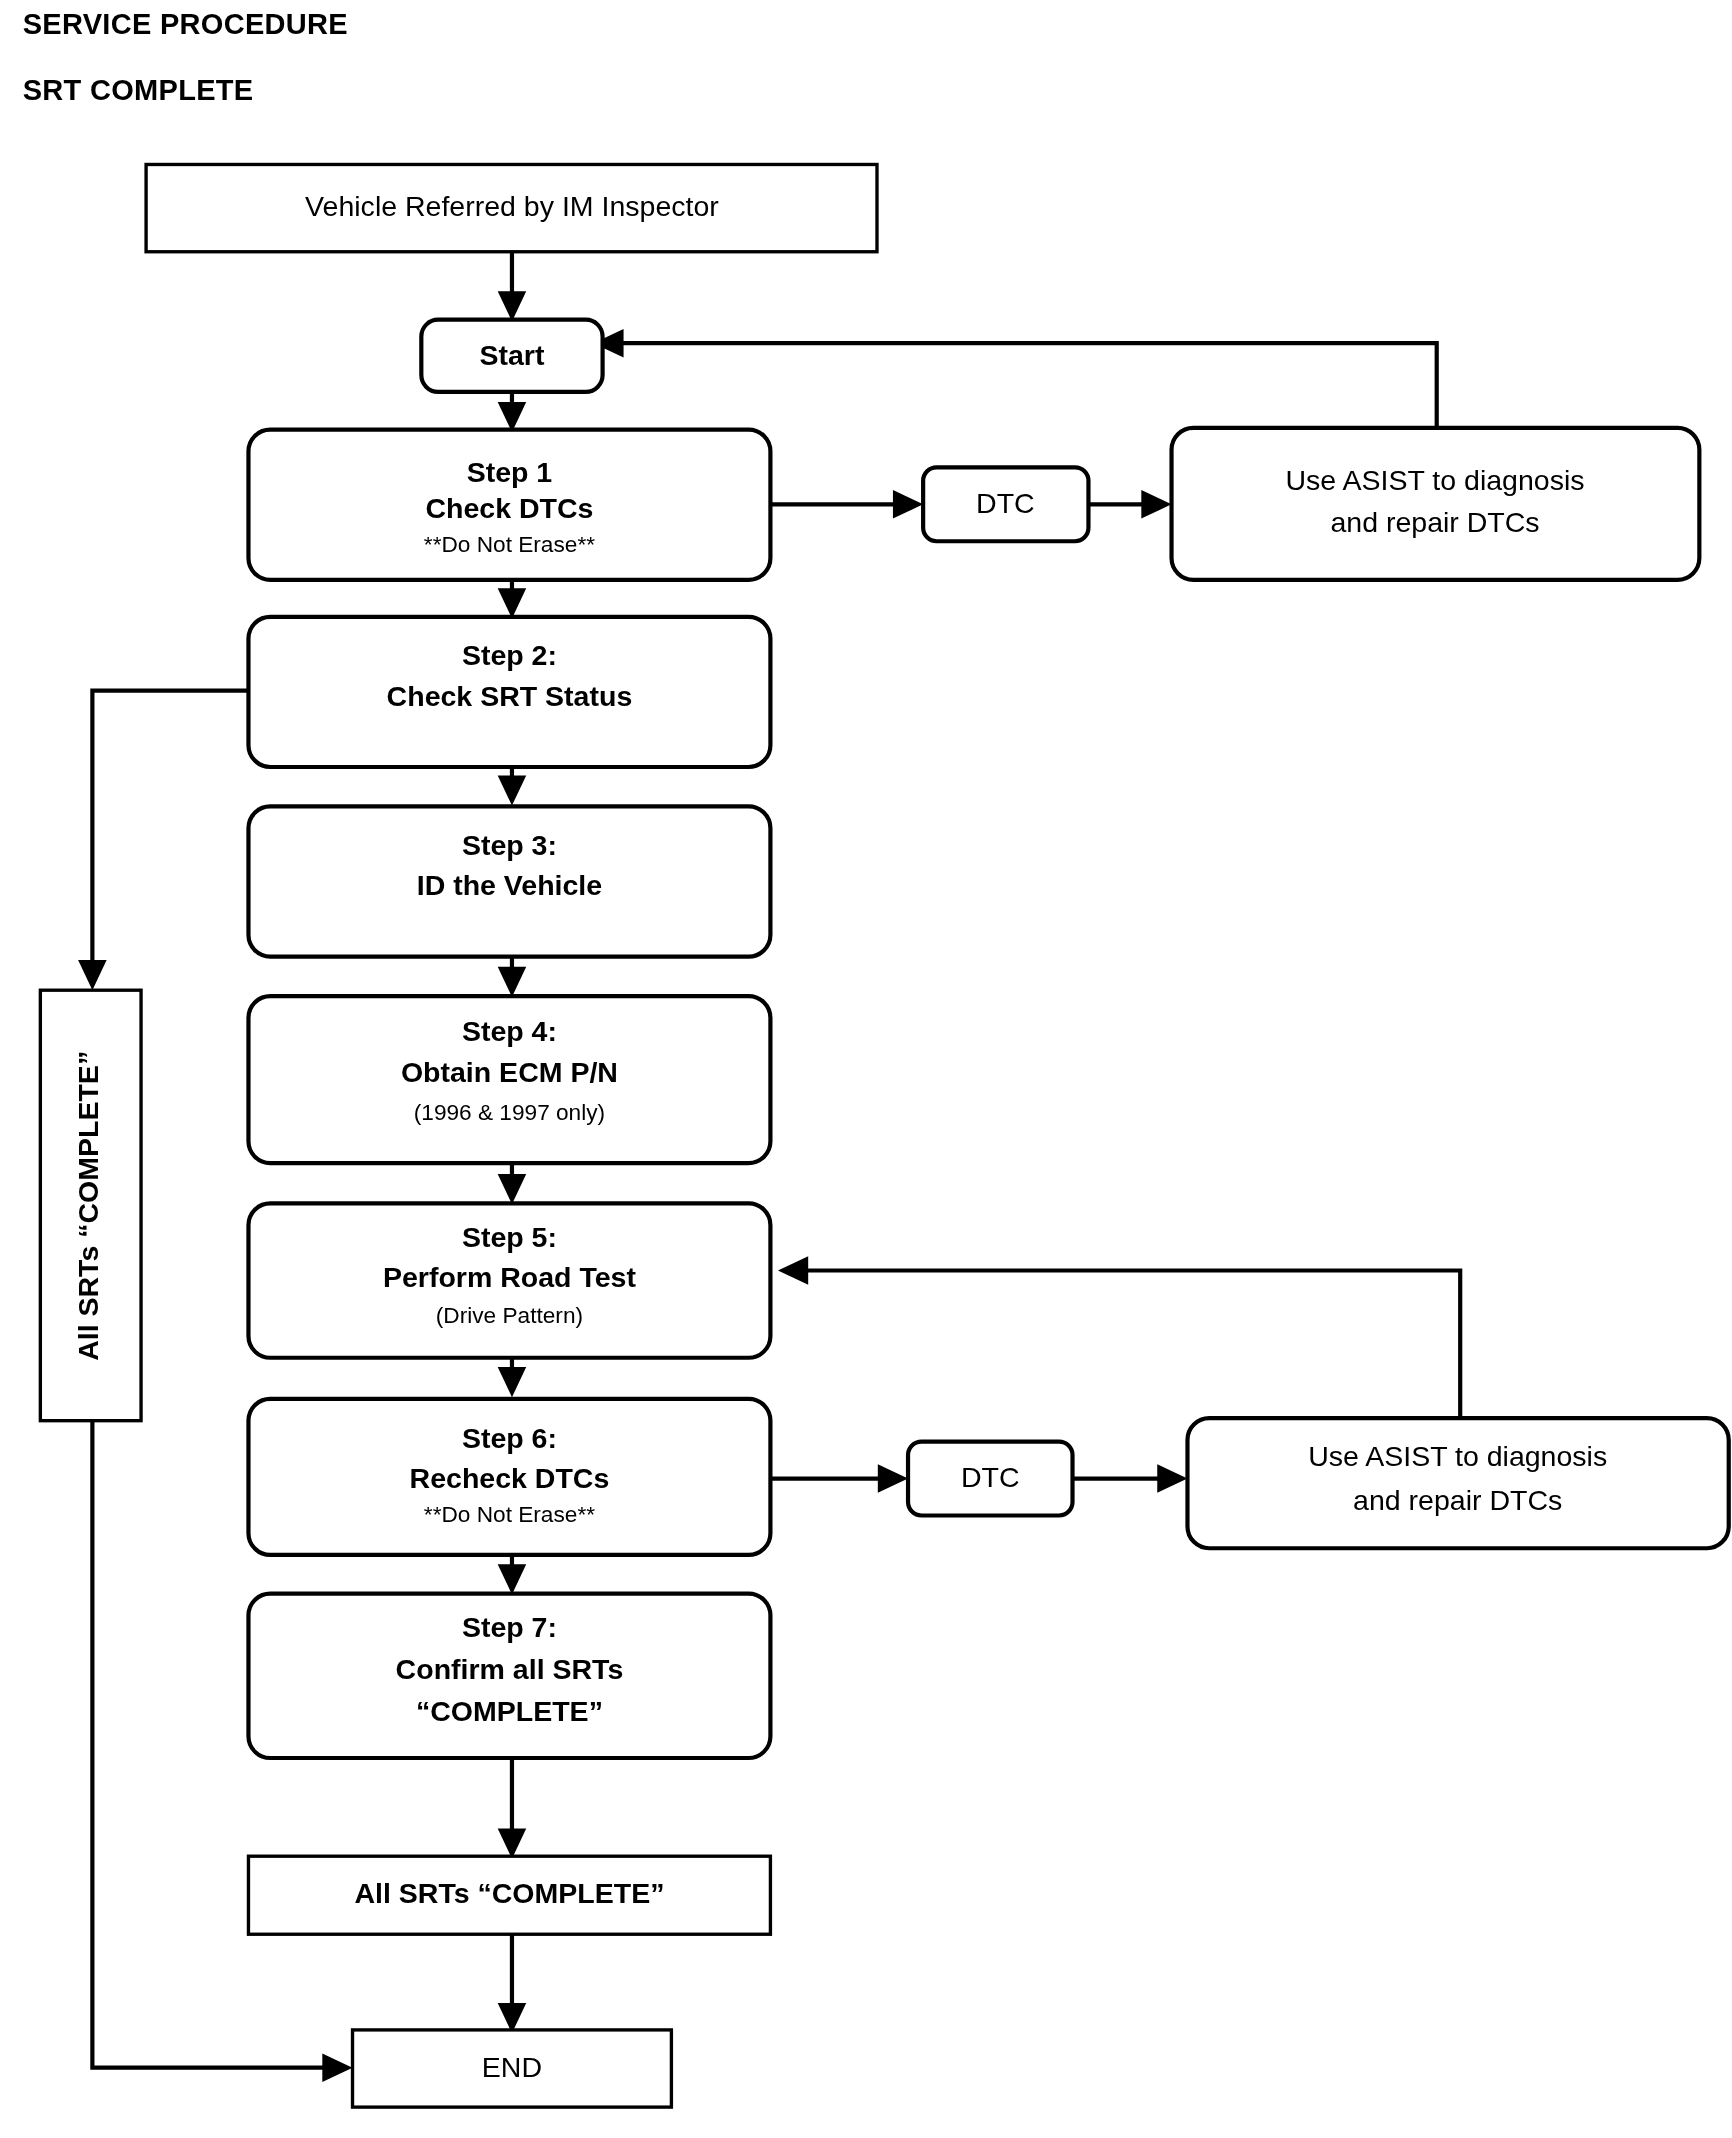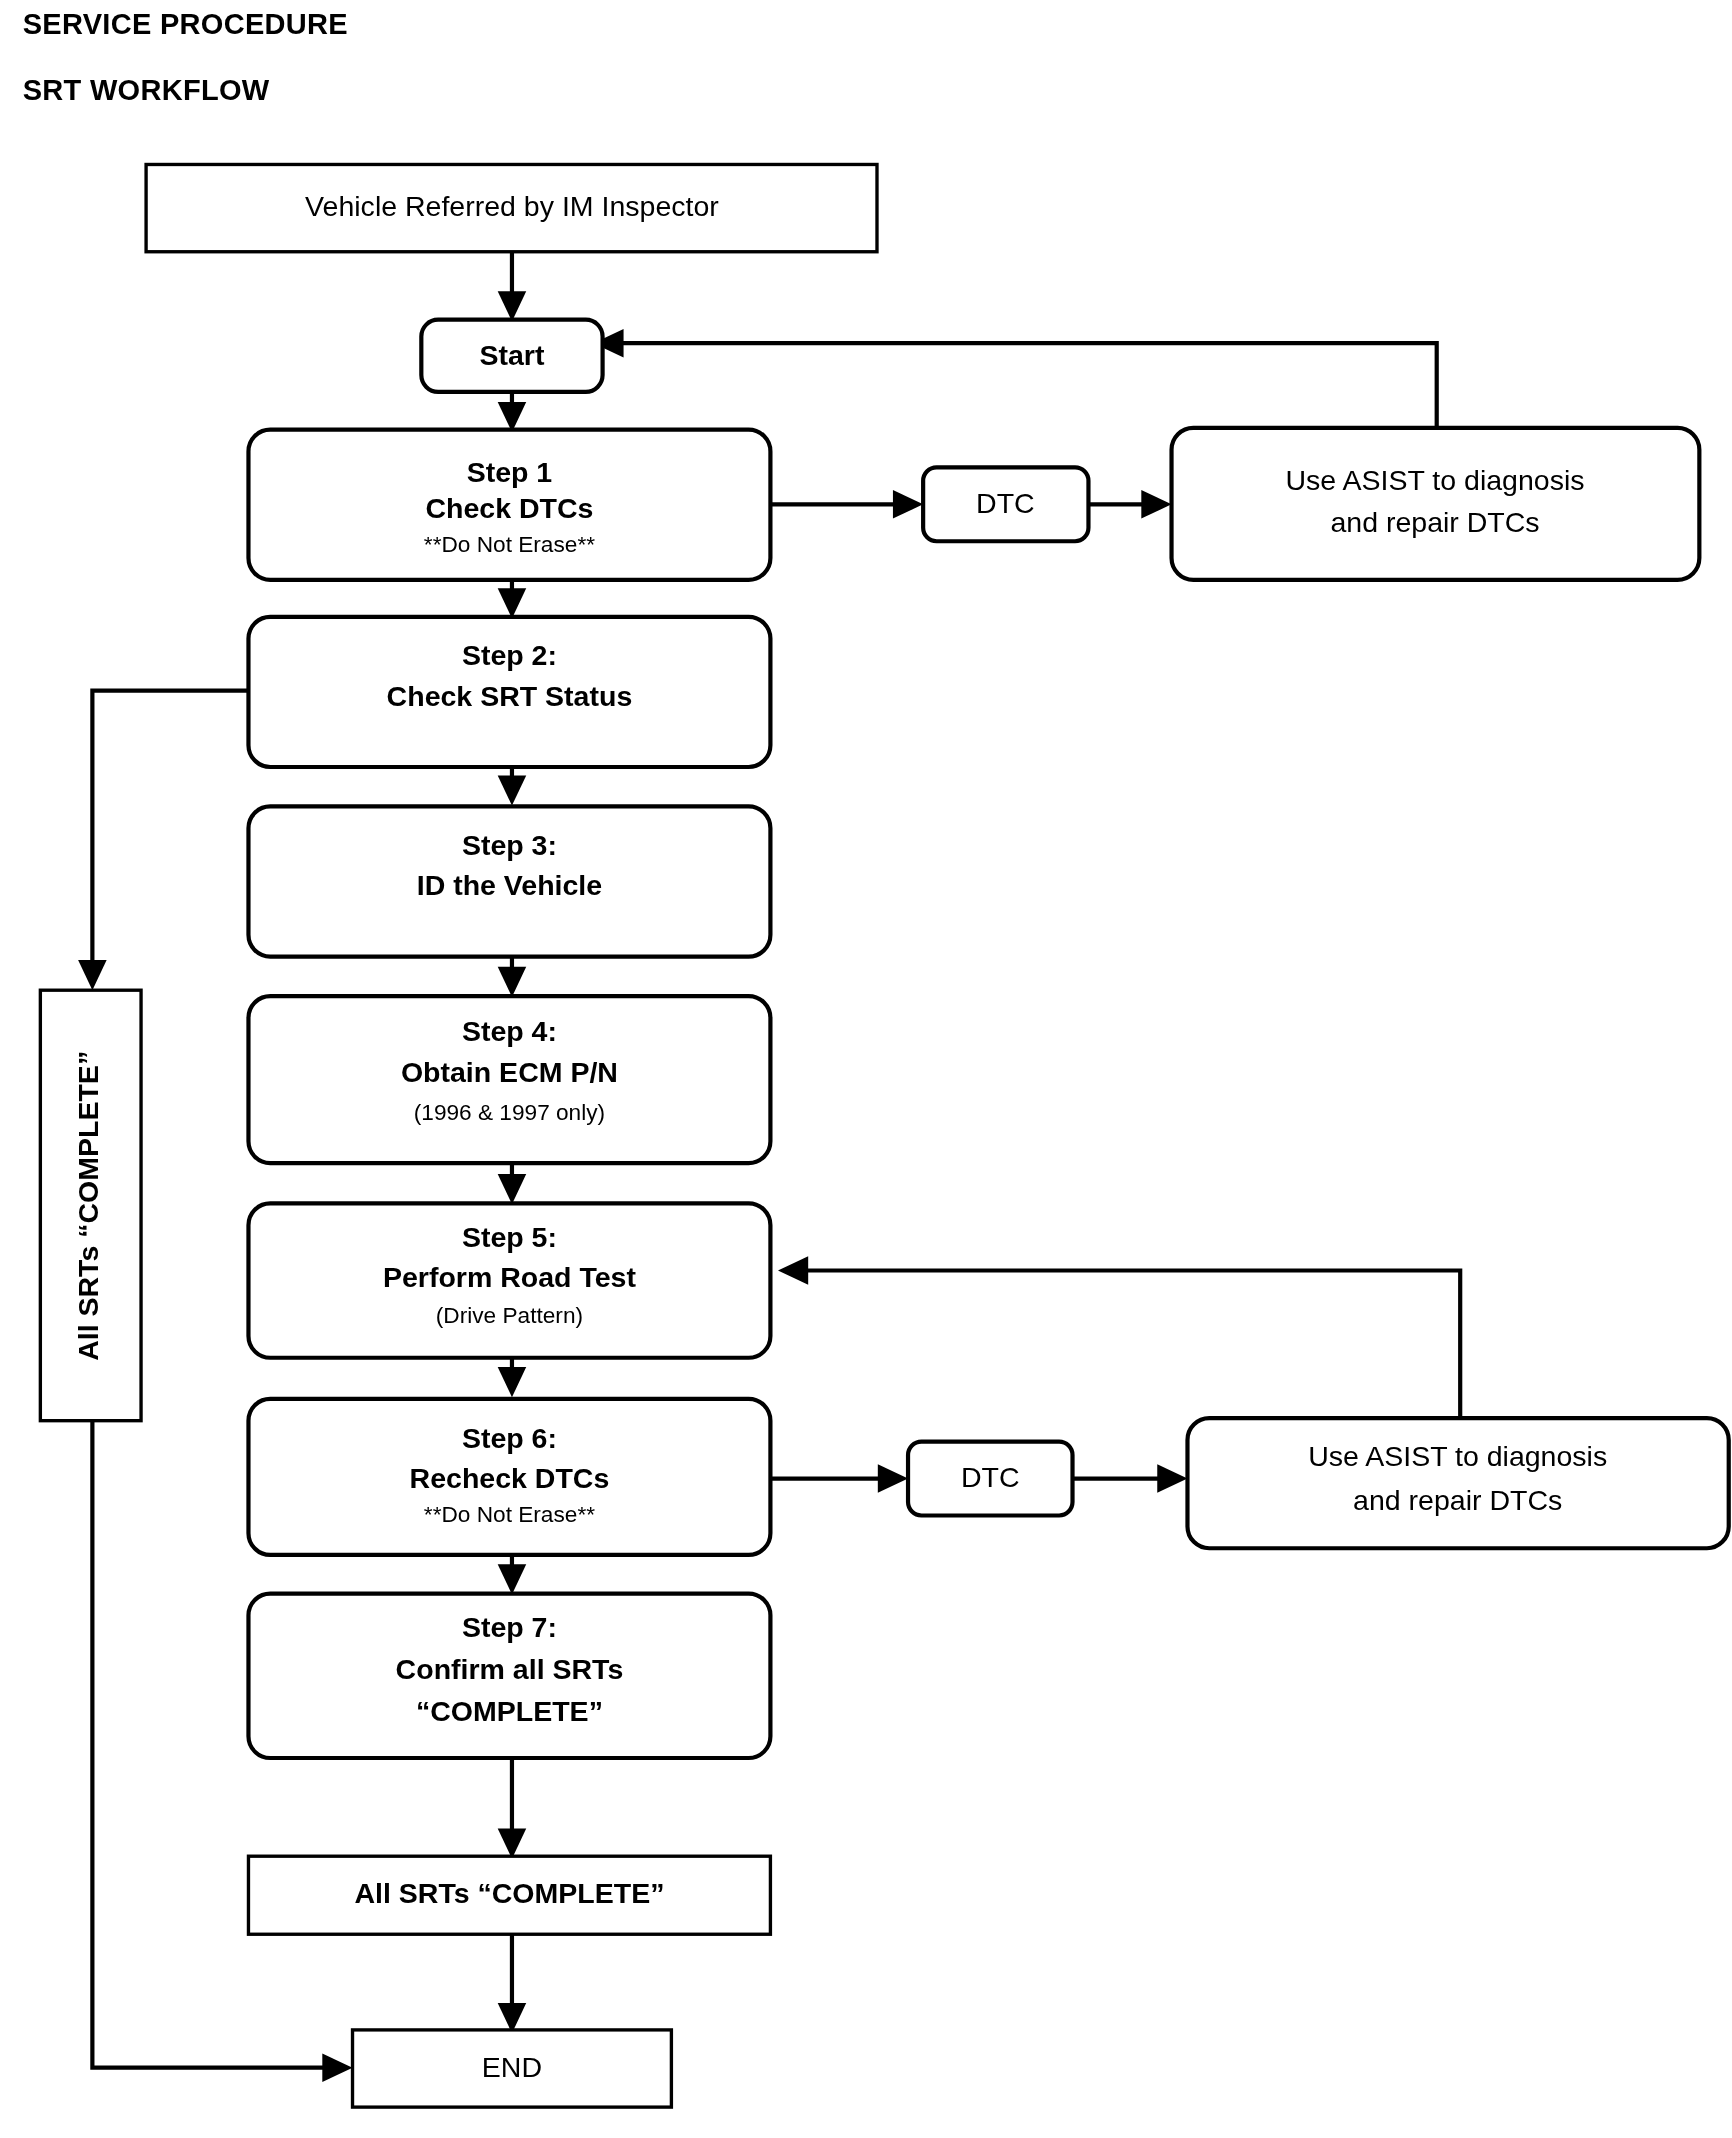--- a/index.html
+++ b/index.html
@@ -67,21 +67,21 @@
   .t-reg    { font-weight: normal; font-size: 34px; }
   .t-small-reg { font-weight: normal; font-size: 27px; }
   .t-vert   { font-weight: bold; font-size: 34px; }
 </style>
 </head>
 <body>
 
 <div id="page">
 
   <div class="hdr" id="hdr1">SERVICE PROCEDURE</div>
-  <div class="hdr" id="hdr2">SRT WORKFLOW</div>
+  <div class="hdr" id="hdr2">SRT COMPLETE</div>
 
   <svg id="flow" viewBox="0 0 2065 2549">
 
     <g>
 
       <g>
         <path class="edge" d="M 610 300 L 610 360"></path>
         <polygon class="arrowhead" points="610,383 593,347 627,347"></polygon>
       </g>
 

